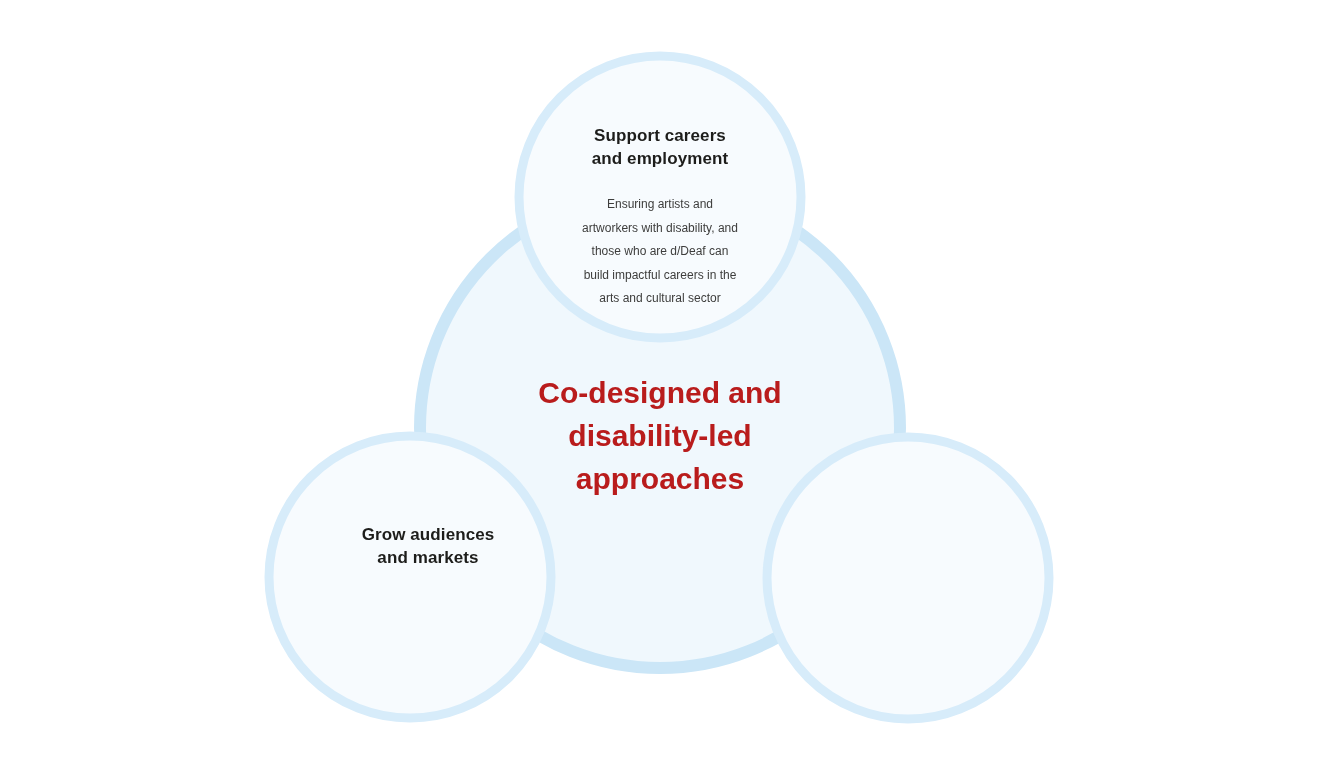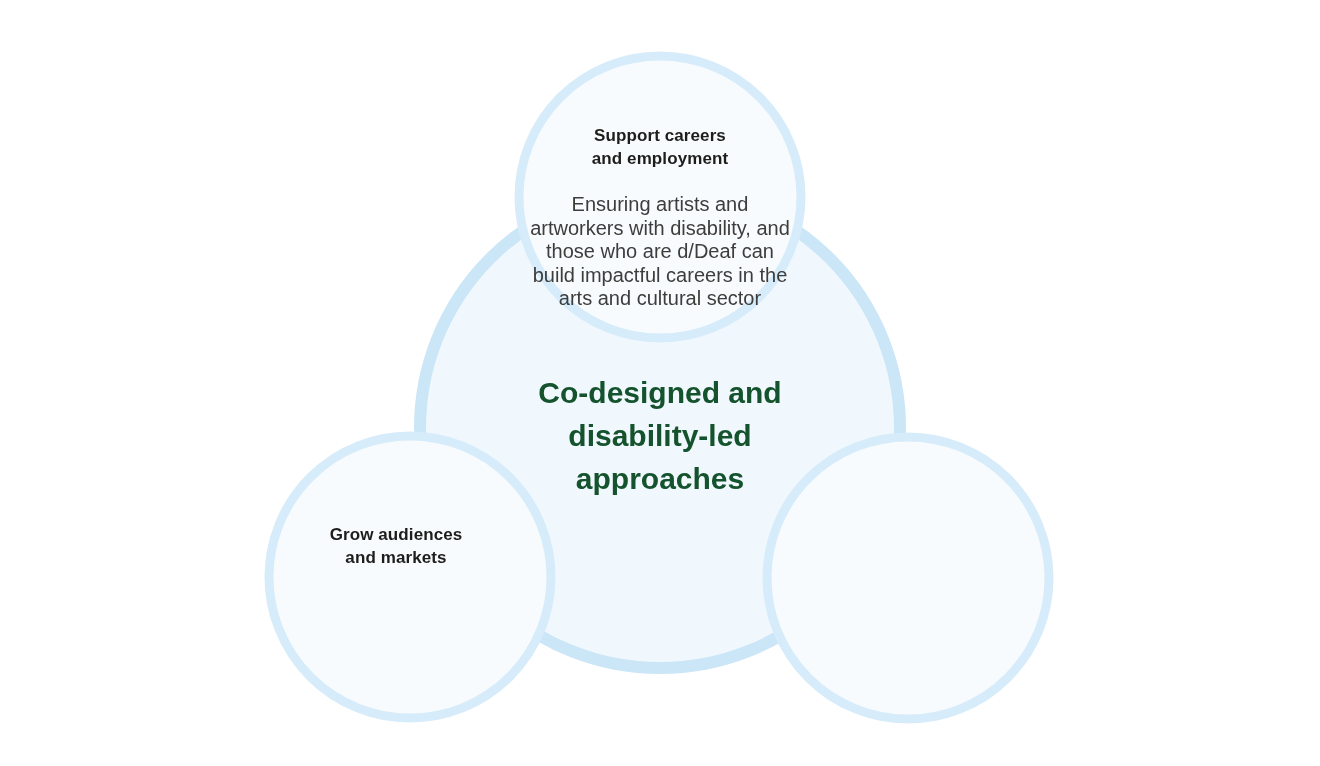--- a/index.html
+++ b/index.html
@@ -26,32 +26,32 @@
   }
   .node-heading {
     font-weight: bold;
     font-size: 17px;
     line-height: 23px;
     color: #1d1d1b;
     letter-spacing: 0.1px;
   }
   .node-body {
     margin-top: 5px;
-    font-size: 20px;
+    font-size: 12px;
     line-height: 23.5px;
     color: #3d3d3c;
   }
   .center-title {
     font-weight: bold;
     font-size: 30px;
     line-height: 43px;
-    color: #14532d;
+    color: #b91c1c;
   }
   .node-top    { left: 660px; top: 106px; width: 330px; }
-  .node-left   { left: 396px; top: 505px; width: 340px; }
+  .node-left   { left: 428px; top: 505px; width: 340px; }
   .node-right  { left: 908px; top: 506px; width: 310px; }
   .title-block { left: 660px; top: 371px; width: 420px; }
 </style>
 </head>
 <body>
 
 <div class="stage">
 
   <svg width="1320" height="766" viewBox="0 0 1320 766">
 

